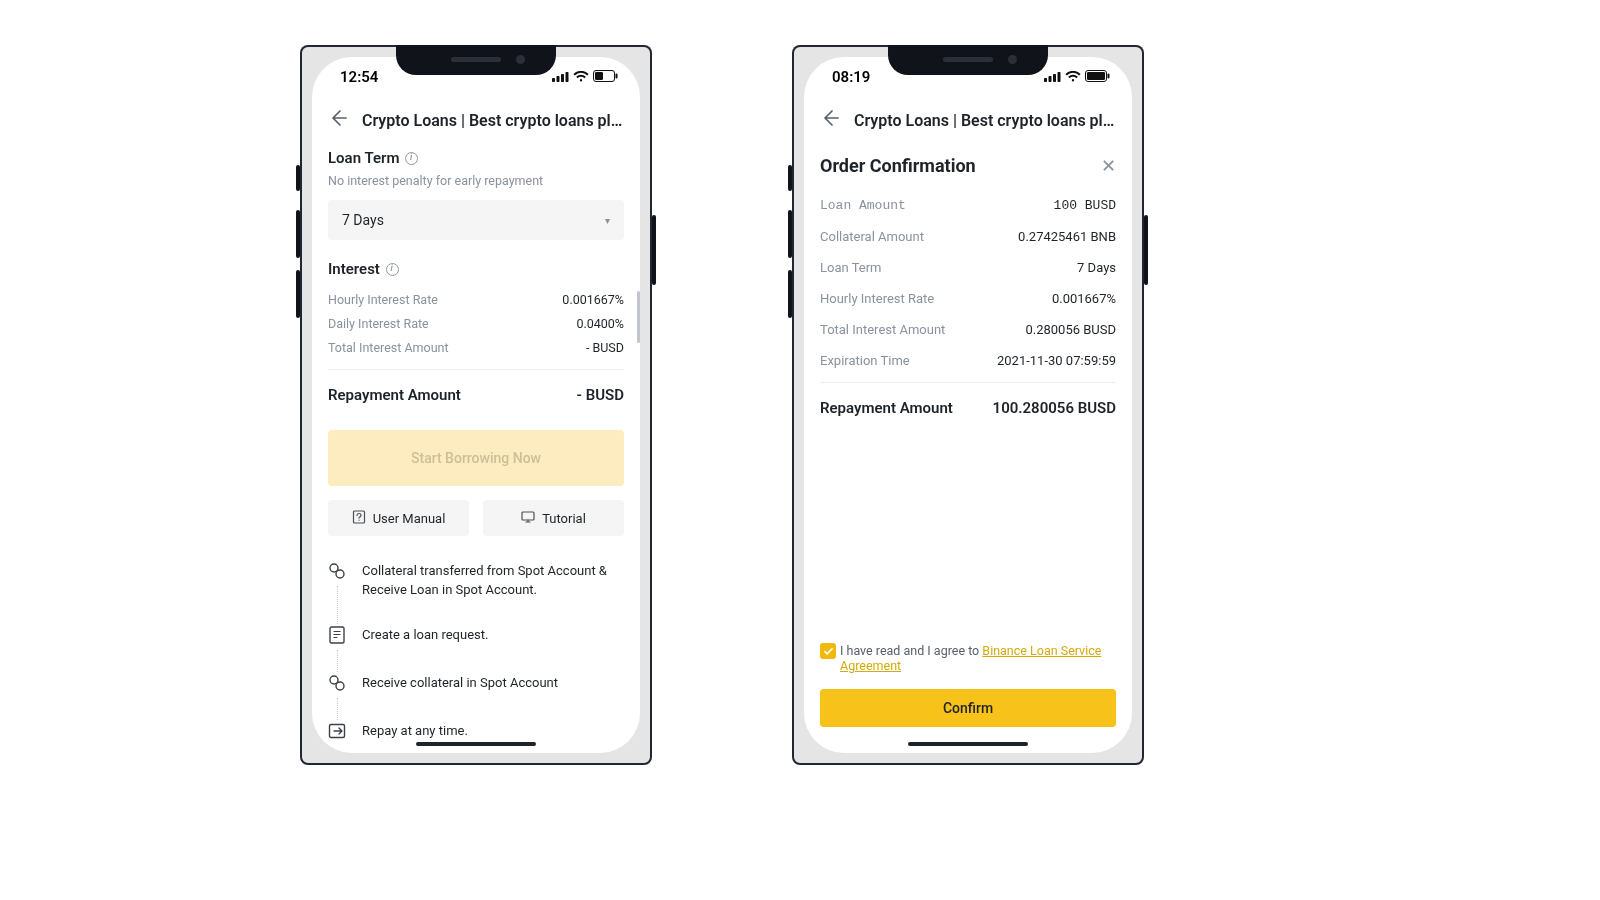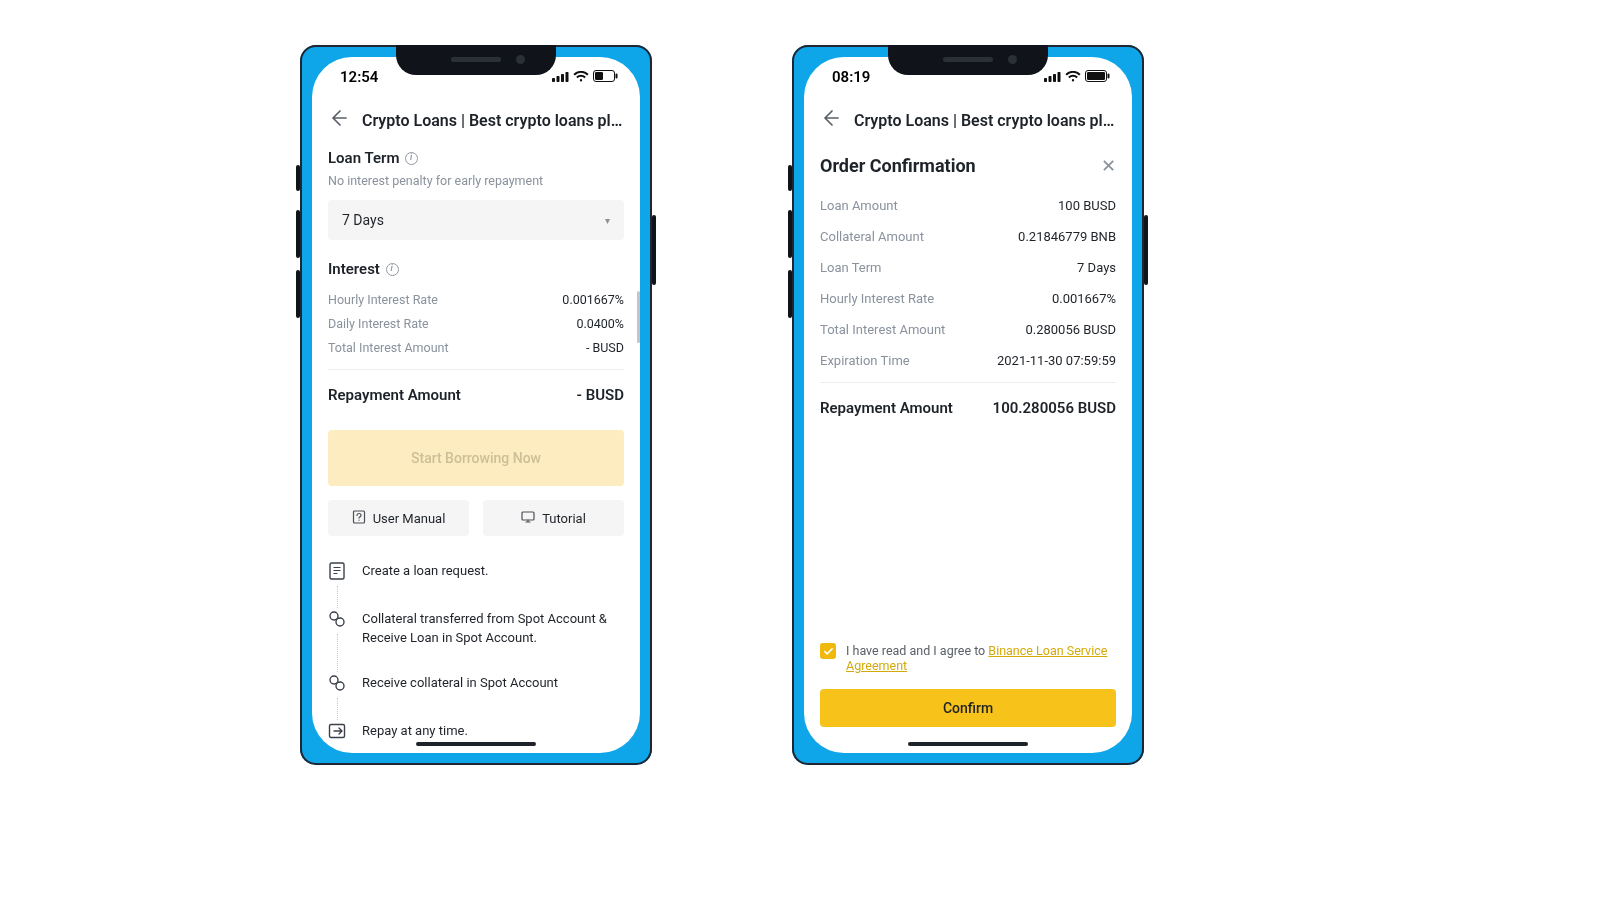--- a/index.html
+++ b/index.html
@@ -7,22 +7,22 @@
     font-family: -apple-system, BlinkMacSystemFont, "Segoe UI", Roboto, Helvetica, Arial, sans-serif;
     background: #fff;
     width: 1600px;
     height: 900px;
     position: relative;
   }
   .phone {
     position: absolute;
     width: 352px;
     height: 720px;
-    border-radius: 16px;
-    background: #0ea5e9;
+    border-radius: 8px;
+    background: #e5e5e5;
     padding: 12px;
     box-shadow: 0 0 0 2px #202632 inset;
   }
   .phone.left { left: 300px; top: 45px; }
   .phone.right { left: 792px; top: 45px; }
   .phone::before {
     content:"";
     position:absolute;
     top:0; left:50%;
     transform:translateX(-50%);
@@ -158,26 +158,26 @@
   }
 
   
   .modal-title-row{
     display:flex; justify-content:space-between; align-items:flex-end;
     margin-top:12px;
   }
   .modal-title{ font-size:18px; font-weight:700; color:#1e2329;}
   .close-x{ font-size:18px; color:#8a929d; }
   .confirm-rows .row{ margin-top:16px; font-size:13px;}
-  .confirm-rows .row:first-child{ margin-top:22px;}
+  .confirm-rows .row:first-child{ margin-top:22px;font-family:Liberation Mono, monospace;}
   .bottom-block{
     position:absolute; left:16px; right:16px; bottom:26px;
   }
   .agree-row{
-    display:flex; gap:10px; align-items:flex-start;
+    display:flex; gap:4px; align-items:flex-start;
     font-size:12.5px; color:#5a6068;
     margin-bottom:16px;
   }
   .checkbox{
     width:16px; height:16px; background:#f0b90b; border-radius:3px; flex:0 0 16px;
     display:flex; align-items:center; justify-content:center;
   }
   .checkbox svg{ width:11px; height:11px;}
   .agree-link{ color:#d4a90a; text-decoration:underline;}
   .confirm-btn{
@@ -281,31 +281,31 @@
                 <rect x="1" y="2" width="12" height="8" rx="1" stroke="#4a4f57" fill="none" stroke-width="1.2"></rect>
                 <path d="M5 12h4M7 10v2" stroke="#4a4f57" stroke-width="1.2" stroke-linecap="round"></path>
               </svg></span>
           <span>Tutorial</span>
         </div>
       </div>
 
       <div class="steps">
         <div class="step">
           <span><svg width="18" height="18">
+                <circle cx="6" cy="6" r="4" stroke="#3b414a" fill="none" stroke-width="1.4"></circle>
+                <circle cx="12" cy="12" r="4" stroke="#3b414a" fill="none" stroke-width="1.4"></circle>
+              </svg></span>
+          <div class="step-text">Collateral transferred from Spot Account &amp; Receive Loan in Spot Account.</div>
+        </div>
+        <div class="step">
+          <span><svg width="18" height="18">
                 <rect x="2" y="1" width="14" height="16" rx="1.5" stroke="#3b414a" fill="none" stroke-width="1.4"></rect>
                 <path d="M5.5 5.5h7M5.5 8.5h7M5.5 11.5h4" stroke="#3b414a" stroke-width="1.2"></path>
               </svg></span>
           <div class="step-text">Create a loan request.</div>
-        </div>
-        <div class="step">
-          <span><svg width="18" height="18">
-                <circle cx="6" cy="6" r="4" stroke="#3b414a" fill="none" stroke-width="1.4"></circle>
-                <circle cx="12" cy="12" r="4" stroke="#3b414a" fill="none" stroke-width="1.4"></circle>
-              </svg></span>
-          <div class="step-text">Collateral transferred from Spot Account &amp; Receive Loan in Spot Account.</div>
         </div>
         <div class="step">
           <span><svg width="18" height="18">
                 <circle cx="6" cy="6" r="4" stroke="#3b414a" fill="none" stroke-width="1.4"></circle>
                 <circle cx="12" cy="12" r="4" stroke="#3b414a" fill="none" stroke-width="1.4"></circle>
               </svg></span>
           <div class="step-text">Receive collateral in Spot Account</div>
         </div>
         <div class="step">
           <span><svg width="18" height="18">
@@ -362,21 +362,21 @@
         <span class="close-x">✕</span>
       </div>
 
       <div class="confirm-rows">
         <div class="row">
           <span>Loan Amount</span>
           <span class="val">100 BUSD</span>
         </div>
         <div class="row">
           <span>Collateral Amount</span>
-          <span class="val">0.21846779 BNB</span>
+          <span class="val">0.27425461 BNB</span>
         </div>
         <div class="row">
           <span>Loan Term</span>
           <span class="val">7 Days</span>
         </div>
         <div class="row">
           <span>Hourly Interest Rate</span>
           <span class="val">0.001667%</span>
         </div>
         <div class="row">

